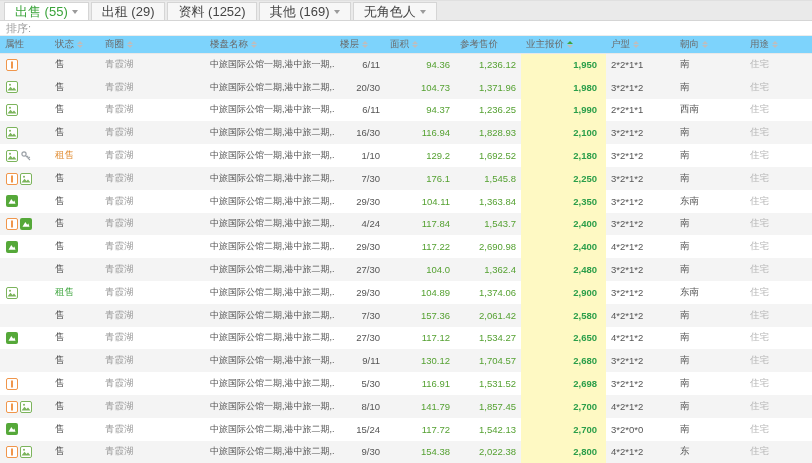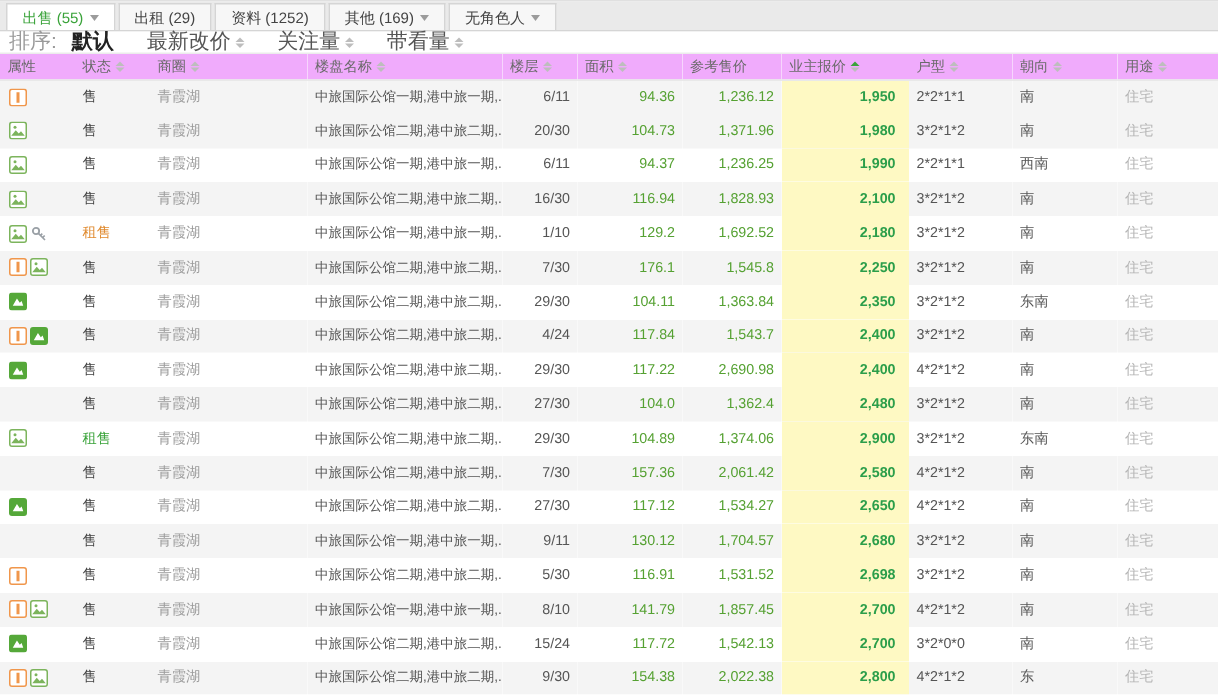--- a/index.html
+++ b/index.html
@@ -5,42 +5,42 @@
   * { margin:0; padding:0; box-sizing:border-box; }
   html,body { width:812px; height:463px; overflow:hidden; background:#fff;
     font-family:"Liberation Sans", sans-serif; }
   .app { width:812px; height:463px; border-top:1px solid #e0e0e0; }
 
   
   .tabbar { height:20px; background:#eaeaea; border-bottom:1px solid #d5d5d5;
     display:flex; align-items:stretch; padding-left:4px; }
   .tab { display:flex; align-items:center; gap:4px; padding:0 10px;
     background:#f7f7f7; border:1px solid #d5d5d5; border-bottom:none;
-    font-size:10px; color:#444; cursor:pointer; margin-right:2px; margin-top:1px; }
+    font-size:13px; color:#444; cursor:pointer; margin-right:2px; margin-top:1px; }
   .tab.active { background:#ffffff; color:#3aa33a; }
   .caret { width:0; height:0; border-left:3.5px solid transparent;
     border-right:3.5px solid transparent; border-top:4px solid #9b9b9b; display:inline-block; }
 
   
   .toolbar { height:15px; background:#fff; border-bottom:1px solid #ececec;
-    display:flex; align-items:center; font-size:14px; padding-left:6px; }
+    display:flex; align-items:center; font-size:11px; padding-left:6px; }
   .sort-label { color:#9a9a9a; margin-right:10px; }
   .sort-opt { color:#555; margin-right:22px; display:inline-flex; align-items:center; gap:3px; cursor:pointer; }
   .sort-opt.active { color:#222; font-weight:bold; }
 
   
   .arr { display:inline-flex; flex-direction:column; gap:1px; }
   .arr i { width:0; height:0; border-left:3px solid transparent; border-right:3px solid transparent; display:block; }
   .arr .up   { border-bottom:3.5px solid #bdbdbd; }
   .arr .down { border-top:3.5px solid #bdbdbd; }
   .arr.active .up { border-bottom-color:#3aa33a; }
 
   
   table { width:812px; border-collapse:collapse; table-layout:fixed; font-size:9.5px; }
-  thead th { height:17px; background:#f0abfc; color:#6a6a6a; font-weight:normal;
+  thead th { height:17px; background:#7dd3fc; color:#6a6a6a; font-weight:normal;
     text-align:left; padding:0 5px; white-space:nowrap; overflow:hidden; border-bottom:1px solid #e8e8e8; cursor:pointer; }
   thead th .hwrap { display:inline-flex; align-items:center; gap:3px; }
   tbody tr { height:22.8px; background:#ffffff; }
   tbody tr:nth-child(even), tbody tr.hover { background:#f4f4f4; }
   td { padding:0 5px; white-space:nowrap; overflow:hidden; color:#555; vertical-align:middle; }
   td.c-attrs  { padding-left:6px; }
   td.c-name   { font-size:9px; color:#555; }
   td.c-floor, td.c-area, td.c-ref, td.c-owner { text-align:right; }
   td.c-area { color:#55a132; }
   td.c-ref  { color:#55a132; }
@@ -73,41 +73,20 @@
         <span class="caret"></span>
       </div>
       <div class="tab">
         <span>无角色人</span>
         <span class="caret"></span>
       </div>
     </div>
 
   <div class="toolbar">
     <span class="sort-label">排序:</span>
-    <span id="sort-options"><span class="sort-opt active">
-          <span>默认</span>
-        </span><span class="sort-opt">
-          <span>最新改价</span>
-          <span class="arr">
-            <i class="up"></i>
-            <i class="down"></i>
-          </span>
-        </span><span class="sort-opt">
-          <span>关注量</span>
-          <span class="arr">
-            <i class="up"></i>
-            <i class="down"></i>
-          </span>
-        </span><span class="sort-opt">
-          <span>带看量</span>
-          <span class="arr">
-            <i class="up"></i>
-            <i class="down"></i>
-          </span>
-        </span></span>
   </div>
 
   <table>
     <colgroup>
       <col style="width:50px">
         <col style="width:50px">
         <col style="width:105px">
         <col style="width:130px">
       <col style="width:50px">
         <col style="width:70px">

